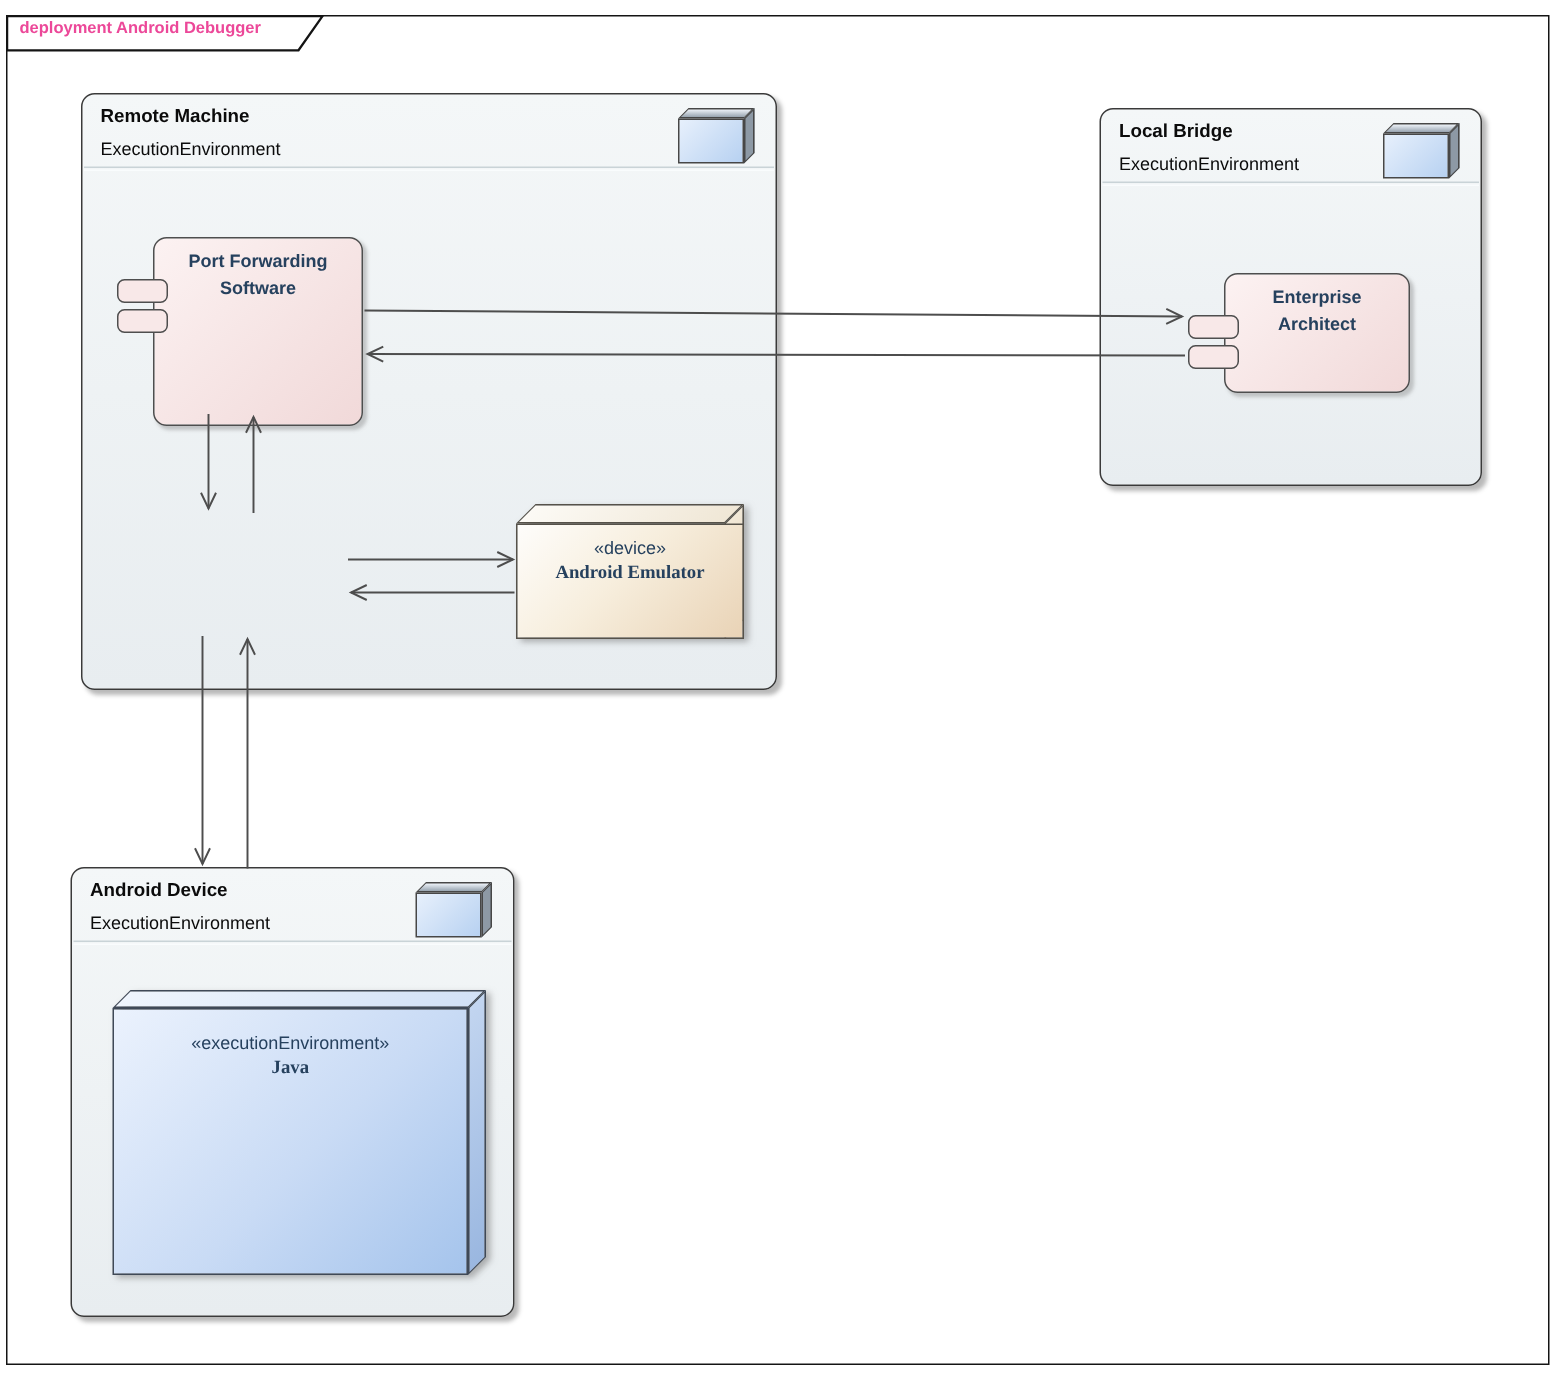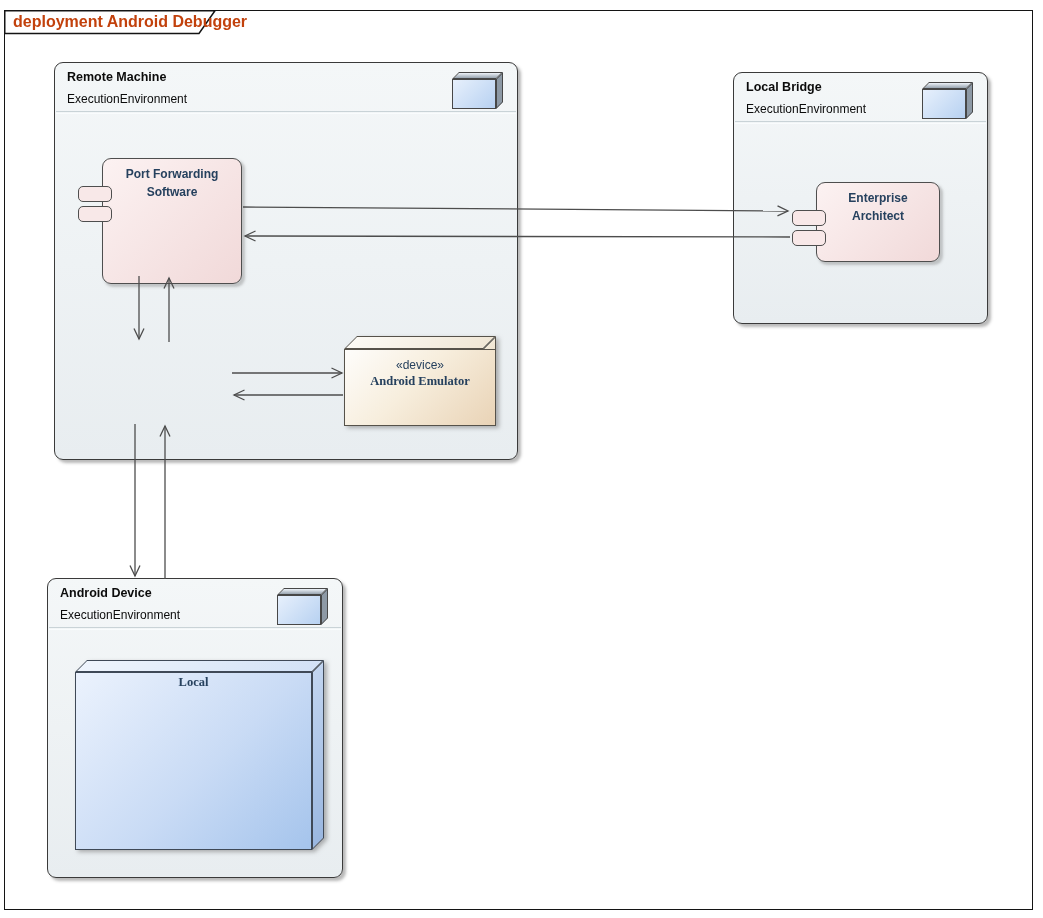--- a/index.html
+++ b/index.html
@@ -5,21 +5,21 @@
   * { box-sizing: border-box; }
   html, body { margin:0; padding:0; background:#ffffff; }
   body { font-family:"Liberation Sans", sans-serif; }
   #canvas { position:relative; width:1043px; height:918px; background:#ffffff; overflow:hidden; }
 
   
   .frame-border { position:absolute; left:4px; top:10px; width:1029px; height:900px;
                   border:1.5px solid #141414; z-index:0; }
   .frame-tab { position:absolute; left:4px; top:10px; width:224px; height:25px; z-index:5; }
   .frame-tab svg { position:absolute; left:0; top:0; }
-  .frame-title { position:absolute; left:9px; top:3px; font-size:16px; font-weight:bold; color:#c2410c; white-space:nowrap; }
+  .frame-title { position:absolute; left:9px; top:3px; font-size:11px; font-weight:bold; color:#ec4899; white-space:nowrap; }
 
   
   .env { position:absolute; z-index:1; border:1.6px solid #3a3a3a; border-radius:9px;
          background:linear-gradient(180deg, var(--env-fill-light,#f4f7f8) 0%, var(--env-fill-dark,#e8edf0) 100%);
          box-shadow:3px 3px 3px rgba(100,100,100,0.45); }
   #env-remote { left:54px;  top:62px;  width:464px; height:398px; }
   #env-local  { left:733px; top:72px;  width:255px; height:252px; }
   #env-device { left:47px;  top:578px; width:296px; height:300px; }
   .env-title { position:absolute; left:12px; top:7px;  font-size:12.5px; font-weight:bold; color:#0b0b0b; white-space:nowrap; }
   .env-sub   { position:absolute; left:12px; top:29px; font-size:12px; color:#0b0b0b; white-space:nowrap; }
@@ -139,21 +139,22 @@
     <div class="f-front">
       <div class="n3d-stereo">«device»</div>
       <div class="n3d-label">Android Emulator</div>
     </div>
   </div>
 
   <div class="node3d" id="node-java">
     <i class="f-top"></i>
     <i class="f-right"></i>
     <div class="f-front">
-      <div class="n3d-label">Local</div>
+      <div class="n3d-stereo">«executionEnvironment»</div>
+      <div class="n3d-label">Java</div>
     </div>
   </div>
 
   <div class="comp" id="comp-pfs">
     <span class="comp-label">Port Forwarding Software</span>
     <i class="ctab ctab-1"></i>
     <i class="ctab ctab-2"></i>
   </div>
 
 

